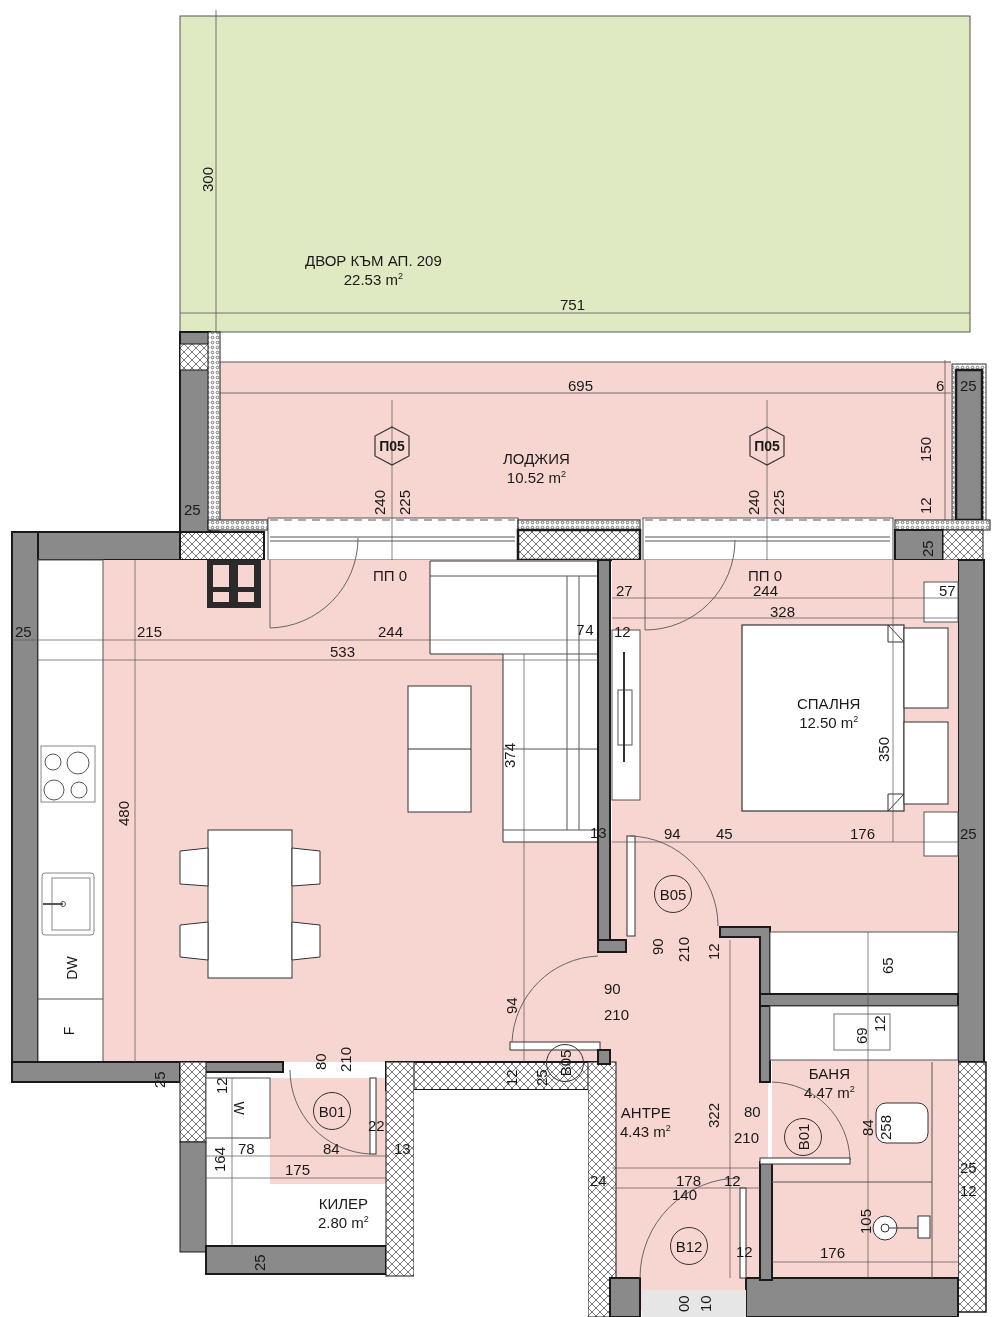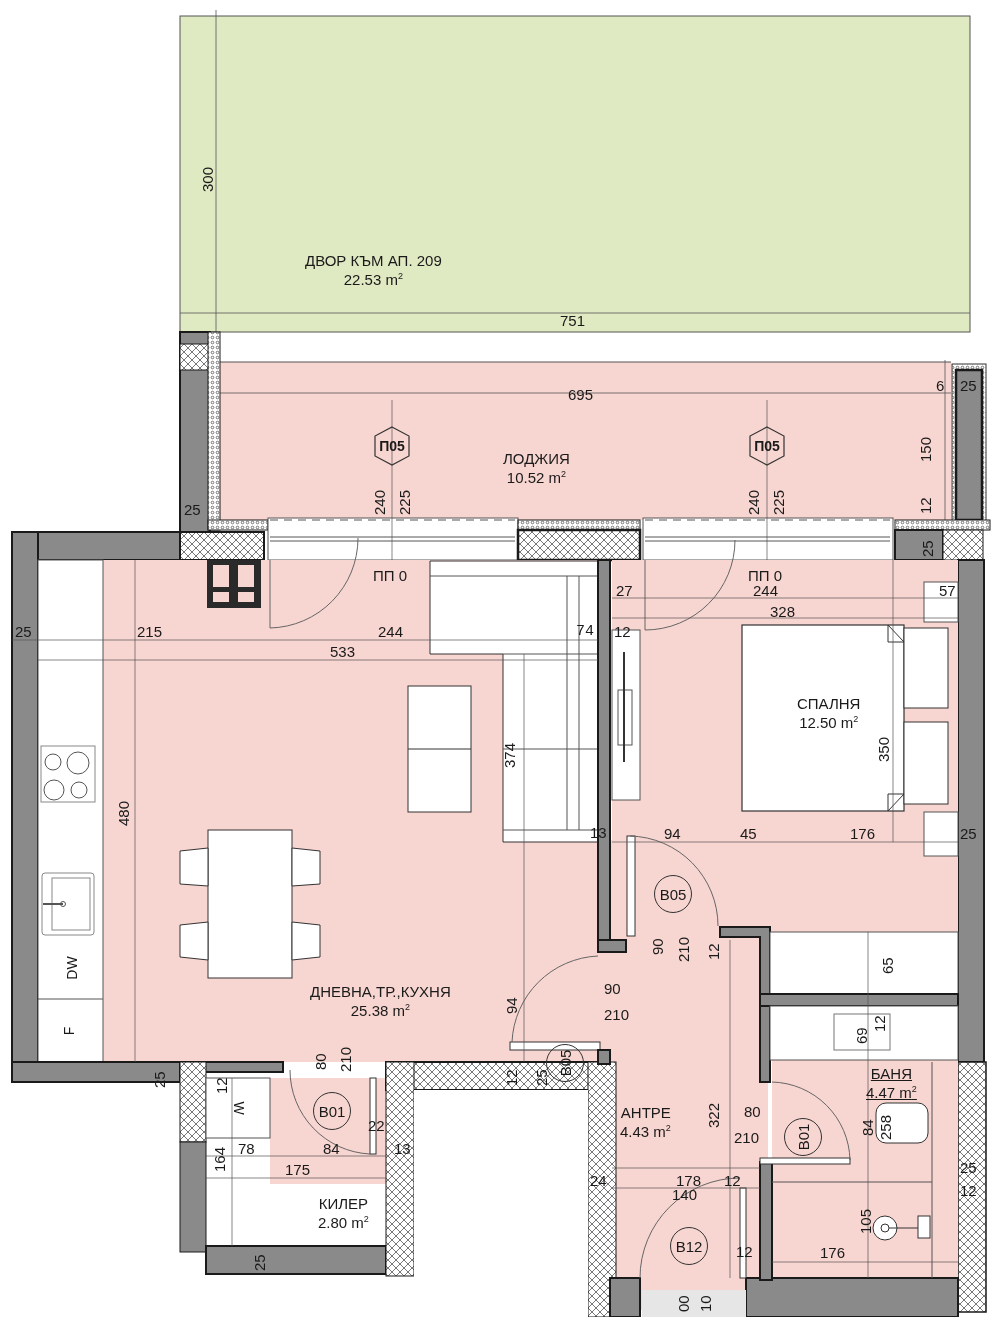--- a/index.html
+++ b/index.html
@@ -203,28 +203,28 @@
     <line x1="767" y1="400" x2="767" y2="560"></line>
   </g>
 </svg>
 
 
 <div class="room-name" style="left:305px;top:252px;">
   <span>ДВОР КЪМ АП. 209</span><br>
   <span>22.53 m</span><sup>2</sup>
 </div>
 <div class="dimv" style="left:200px;top:192px;">300</div>
-<div class="dim" style="left:560px;top:297px;margin-top:16px;">751</div>
+<div class="dim" style="left:560px;top:297px;">751</div>
 
 
 <div class="room-name" style="left:503px;top:450px;">
   <span>ЛОДЖИЯ</span><br>
   <span>10.52 m</span><sup>2</sup>
 </div>
-<div class="dim" style="left:568px;top:378px;margin-top:9px;">695</div>
+<div class="dim" style="left:568px;top:378px;">695</div>
 <div class="dim" style="left:936px;top:378px;">6</div>
 <div class="dim" style="left:960px;top:378px;">25</div>
 <div class="dimv" style="left:918px;top:462px;">150</div>
 <div class="dimv" style="left:918px;top:514px;">12</div>
 <div class="dim" style="left:184px;top:502px;">25</div>
 <div class="dimv" style="left:920px;top:557px;">25</div>
 
 
 <div class="tag-h" style="left:374px;top:426px;">
   <svg width="36" height="40">
@@ -239,24 +239,20 @@
   <span>П05</span>
 </div>
 <div class="dimv" style="left:372px;top:515px;">240</div>
 <div class="dimv" style="left:397px;top:515px;">225</div>
 <div class="dimv" style="left:746px;top:515px;">240</div>
 <div class="dimv" style="left:771px;top:515px;">225</div>
 <div class="dim" style="left:373px;top:568px;">ПП 0</div>
 <div class="dim" style="left:748px;top:568px;">ПП 0</div>
 
 
-<div class="room-name" style="left:310px;top:983px;">
-  <span>ДНЕВНА,ТР.,КУХНЯ</span><br>
-  <span>25.38 m</span><sup>2</sup>
-</div>
 <div class="dim" style="left:15px;top:624px;">25</div>
 <div class="dim" style="left:137px;top:624px;">215</div>
 <div class="dim" style="left:378px;top:624px;">244</div>
 <div class="dim" style="left:330px;top:644px;">533</div>
 <div class="dim" style="left:576px;top:624px;font-family:Liberation Mono, monospace;">74</div>
 <div class="dim" style="left:614px;top:624px;">12</div>
 <div class="dimv" style="left:116px;top:826px;">480</div>
 <div class="dimv" style="left:502px;top:768px;">374</div>
 <div class="dim" style="left:590px;top:825px;">13</div>
 <div class="dimv" style="left:504px;top:1014px;">94</div>
@@ -268,21 +264,21 @@
 <div class="room-name" style="left:797px;top:695px;">
   <span>СПАЛНЯ</span><br>
   <span>12.50 m</span><sup>2</sup>
 </div>
 <div class="dim" style="left:616px;top:583px;">27</div>
 <div class="dim" style="left:753px;top:583px;">244</div>
 <div class="dim" style="left:916px;top:583px;margin-left:23px;">57</div>
 <div class="dim" style="left:770px;top:604px;">328</div>
 <div class="dimv" style="left:876px;top:762px;">350</div>
 <div class="dim" style="left:664px;top:826px;">94</div>
-<div class="dim" style="left:740px;top:826px;">45</div>
+<div class="dim" style="left:716px;top:826px;">45</div>
 <div class="dim" style="left:850px;top:826px;">176</div>
 <div class="dim" style="left:960px;top:826px;">25</div>
 <div class="dimv" style="left:880px;top:974px;">65</div>
 
 
 <div class="tag-c" style="left:654px;top:875px;">В05</div>
 <div class="dimv" style="left:650px;top:955px;">90</div>
 <div class="dimv" style="left:676px;top:962px;">210</div>
 <div class="dimv" style="left:706px;top:960px;">12</div>
 
@@ -302,21 +298,21 @@
 <div class="dim" style="left:676px;top:1173px;">178</div>
 <div class="dim" style="left:724px;top:1173px;">12</div>
 <div class="dim" style="left:590px;top:1173px;">24</div>
 <div class="dim" style="left:736px;top:1244px;">12</div>
 
 <div class="tag-c" style="left:670px;top:1227px;">В12</div>
 <div class="dimv" style="left:676px;top:1312px;">00</div>
 <div class="dimv" style="left:698px;top:1312px;">10</div>
 
 
-<div class="room-name" style="left:866px;top:1065px;text-decoration:underline;">
+<div class="room-name" style="left:804px;top:1065px;">
   <span>БАНЯ</span><br>
   <span>4.47 m</span><sup>2</sup>
 </div>
 <div class="tag-c rot" style="left:784px;top:1118px;">В01</div>
 <div class="dim" style="left:744px;top:1104px;">80</div>
 <div class="dim" style="left:734px;top:1130px;">210</div>
 <div class="dimv" style="left:854px;top:1044px;">69</div>
 <div class="dimv" style="left:872px;top:1032px;">12</div>
 <div class="dimv" style="left:860px;top:1136px;">84</div>
 <div class="dimv" style="left:878px;top:1140px;">258</div>

